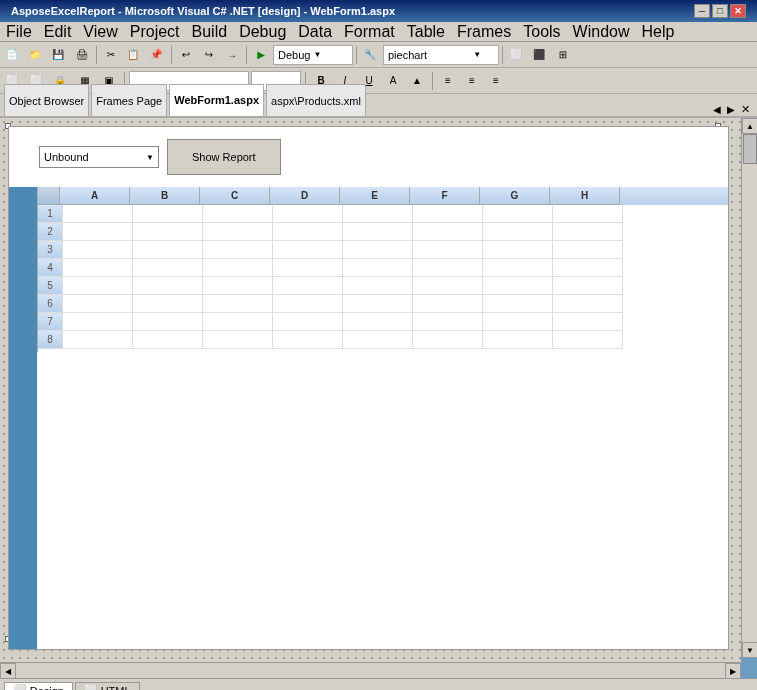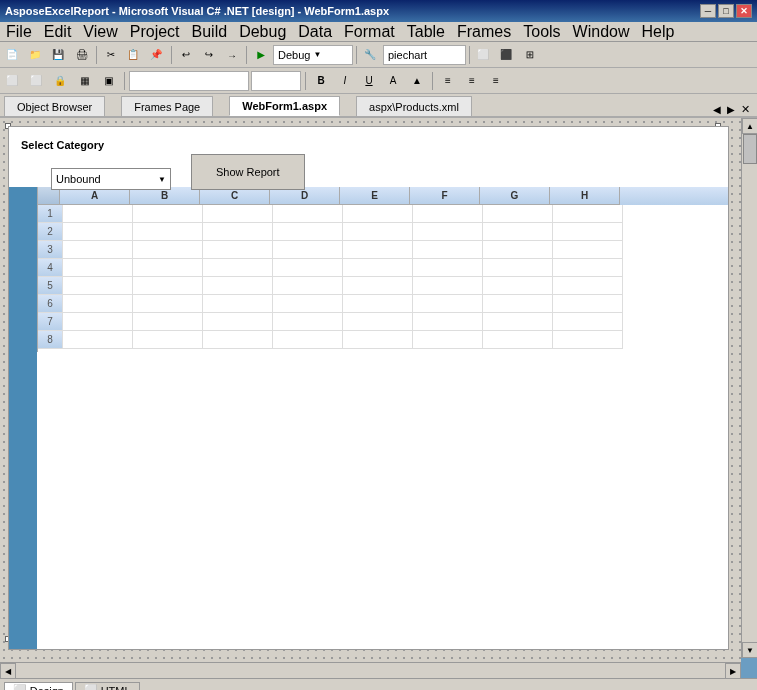--- a/index.html
+++ b/index.html
@@ -2,21 +2,21 @@
 <html><head>
   <meta charset="utf-8">
   <style>
     * { margin: 0; padding: 0; box-sizing: border-box; }
     body { font-family: 'Tahoma', 'Arial', sans-serif; font-size: 11px; background: #d4d0c8; width: 757px; height: 690px; overflow: hidden; }
 
     
     .title-bar {
       background: linear-gradient(to bottom, #0a246a, #3a6ea5);
       color: white;
-      padding: 3px 5px;
+      padding: 3px 11px;
       display: flex;
       align-items: center;
       justify-content: space-between;
       height: 22px;
     }
     .title-bar-text { font-size: 11px; font-weight: bold; }
     .title-bar-buttons { display: flex; gap: 2px; }
     .title-btn {
       width: 16px; height: 14px; background: #d4d0c8; border: 1px solid #888;
       display: flex; align-items: center; justify-content: center;
@@ -80,23 +80,23 @@
     
     .tabs-row {
       background: #d4d0c8;
       display: flex;
       align-items: flex-end;
       padding: 2px 4px 0;
       border-bottom: 2px solid #aaa;
       height: 24px;
     }
     .tab {
-      padding: 2px 12px; font-size: 11px; cursor: pointer;
+      padding: 2px 4px; font-size: 11px; cursor: pointer;
       border: 1px solid #aaa; border-bottom: none;
-      background: #e8e8e8; margin-right: 16px; height: 20px;
+      background: #e8e8e8; margin-right: 2px; height: 32px;
       display: flex; align-items: center;
     }
     .tab.active { background: white; font-weight: bold; border-bottom: 1px solid white; }
     .tab-nav { margin-left: auto; display: flex; gap: 2px; align-items: center; }
     .tab-nav-btn { font-size: 10px; cursor: pointer; width: 12px; }
 
     
     .dotted-bg {
       position: absolute;
       top: 0; left: 0; right: 0; bottom: 0;
@@ -262,21 +262,21 @@
   <div class="tb-btn">↪</div>
   <div class="tb-btn">→</div>
   <div class="tb-separator"></div>
   <div class="tb-btn" style="color:green;">▶</div>
   <div class="tb-dropdown" style="width:80px;">
     <span>Debug</span>
     <span class="tb-dropdown-arrow">▼</span>
   </div>
   <div class="tb-separator"></div>
   <div class="tb-btn">🔧</div>
-  <div class="tb-dropdown" style="width:83px;gap:43px;">
+  <div class="tb-dropdown" style="width:116px;gap:43px;">
     <span>piechart</span>
     <span class="tb-dropdown-arrow">▼</span>
   </div>
   <div class="tb-separator"></div>
   <div class="tb-btn">⬜</div>
   <div class="tb-btn">⬛</div>
   <div class="tb-btn">⊞</div>
 </div>
 
 <div class="toolbar-row2">
@@ -331,22 +331,21 @@
   <div class="dotted-bg" style="position:absolute;top:0;left:0;right:16px;bottom:16px;">
 
     <div class="corner-marker" style="top:5px;left:5px;"></div>
     <div class="corner-marker" style="top:5px;right:20px;"></div>
     <div class="corner-marker" style="bottom:20px;left:5px;"></div>
     <div class="corner-marker" style="bottom:20px;right:20px;"></div>
 
     <div style="position:absolute;top:8px;left:8px;right:12px;bottom:12px;background:white;border:1px solid #999;overflow:hidden;">
 
       <div class="form-controls" style="position:absolute;top:12px;left:12px;z-index:10;">
-        <div style="font-size:11px;font-weight:bold;margin-bottom:3px;">Select Category</div>
-        <div style="display:flex;align-items:flex-end;gap:20px;">
+        <div style="display:flex;align-items:center;gap:8px;">
 
           <div style="width:10px;height:10px;"></div>
           <div class="dropdown-ctrl">
             <span>Unbound</span>
             <span style="font-size:8px;">▼</span>
           </div>
           <button class="show-report-btn">Show Report</button>
         </div>
       </div>
 

